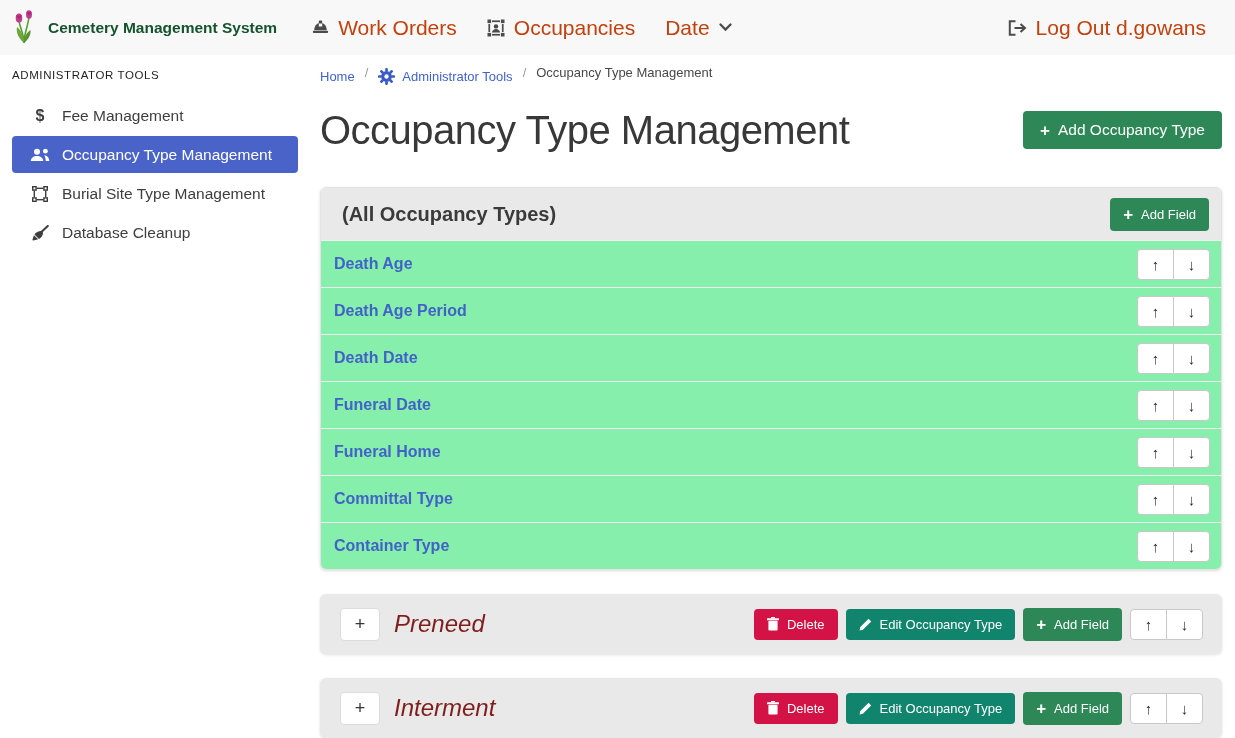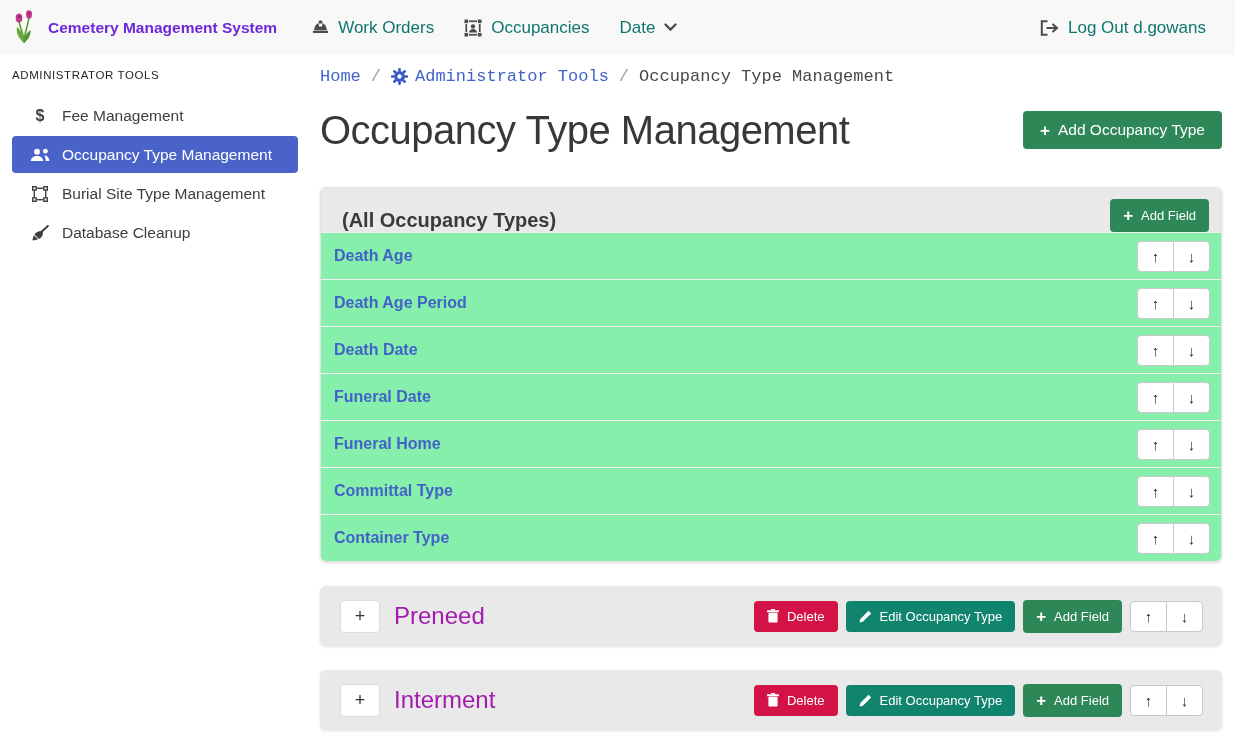--- a/index.html
+++ b/index.html
@@ -3,43 +3,43 @@
 <meta charset="utf-8">
 <style>
   * { margin:0; padding:0; box-sizing:border-box; }
   html,body { width:1235px; height:738px; overflow:hidden; background:#fff;
               font-family:"Liberation Sans", sans-serif; }
 
   
   .navbar { height:55px; background:#f8f8f8; display:flex; align-items:center;
             padding:0 14px 0 12px; }
   .logo { width:26px; height:38px; margin-right:10px; display:flex; align-items:center; }
-  .brand { font-weight:700; font-size:15.5px; color:#6d28d9; text-decoration:none;
+  .brand { font-weight:700; font-size:15.5px; color:#14532d; text-decoration:none;
            margin-right:20px; }
-  .nav-link { display:inline-flex; align-items:center; gap:9px; font-size:17px;
-              color:#0f766e; text-decoration:none; padding:0 15px; cursor:pointer; }
+  .nav-link { display:inline-flex; align-items:center; gap:9px; font-size:21px;
+              color:#c2410c; text-decoration:none; padding:0 15px; cursor:pointer; }
   .flex-spacer { flex:1; }
 
   
   .sidebar { position:absolute; left:0; top:55px; width:310px; padding-top:10px; }
   .main    { position:absolute; left:320px; top:55px; width:902px; padding-top:10px; }
 
   
   .side-heading { font-size:11.5px; letter-spacing:.6px; color:#1f1f1f;
                   padding:4px 12px 14px 12px; }
   .side-item { display:flex; align-items:center; gap:11px; height:37px;
                margin:2px 12px; padding:0 10px 0 17px; border-radius:4px;
                color:#3e3e3e; font-size:15.5px; text-decoration:none; cursor:pointer; }
   .side-item.active { background:#4a63c9; color:#fff; }
   .side-icon { width:22px; display:flex; justify-content:center; align-items:center;
                color:inherit; flex:none; }
   .side-icon.dollar { font-weight:700; font-size:16px; }
 
   
-  .breadcrumb { display:flex; align-items:center; gap:10px; font-size:17px; height:22px;font-family:Liberation Mono, monospace; }
+  .breadcrumb { display:flex; gap:10px; font-size:13px; height:22px; }
   .breadcrumb a { color:#4063c8; text-decoration:none; display:inline-flex;
                   align-items:center; gap:7px; cursor:pointer; }
   .breadcrumb .sep { color:#9a9a9a; }
   .crumb-current { color:#484848; }
 
   
   .title-row { display:flex; align-items:center; justify-content:space-between;
                margin-top:12px; height:62px; }
   h1 { font-size:40px; font-weight:400; color:#383838; letter-spacing:-0.5px; }
 
@@ -49,21 +49,21 @@
   .btn .plus { font-size:17px; font-weight:700; line-height:1; }
   .btn-green { background:#2e8757; }
   .btn-teal  { background:#11846e; }
   .btn-red   { background:#d31245; }
   .btn-lg { font-size:15.5px; padding:10px 17px; }
   .btn-sm { font-size:13px; padding:8px 13px; }
 
   
   .card { margin-top:26px; border:1px solid #e3e3e3; border-radius:6px;
           box-shadow:0 1px 3px rgba(0,0,0,.14); overflow:hidden; background:#fff; }
-  .card-header { height:44px; background:#e9e9e9; display:flex; align-items:flex-end;
+  .card-header { height:52px; background:#e9e9e9; display:flex; align-items:center;
                  justify-content:space-between; padding:0 12px 0 21px; }
   .card-title { font-size:20px; font-weight:600; color:#3a3a3a; }
   .field-row { height:47px; display:flex; align-items:center; justify-content:space-between;
                padding:0 11px 0 13px; border-top:1px solid #efefef; background:#86efac; }
   .field-link { font-size:16px; font-weight:700; color:#4262c8; text-decoration:none;
                 cursor:pointer; }
 
   .updown { display:inline-flex; }
   .ud-btn { width:37px; height:31px; background:#fff; border:1px solid #c8c8c8;
             color:#2f2f2f; font-size:15px; cursor:pointer; display:flex;
@@ -72,21 +72,21 @@
   .ud-btn:last-child  { border-radius:0 4px 4px 0; margin-left:-1px; }
 
   
   .type-bar { margin-top:24px; height:60px; background:#e9e9e9; border-radius:6px;
               box-shadow:0 1px 3px rgba(0,0,0,.12); display:flex; align-items:center;
               padding:0 19px 0 20px; }
   .expand-btn { width:40px; height:33px; background:#fff; border:1px solid #dcdcdc;
                 border-radius:4px; font-size:18px; color:#333; cursor:pointer;
                 display:flex; align-items:center; justify-content:center;
                 font-family:inherit; flex:none; }
-  .type-title { font-size:24px; color:#a21caf; margin-left:14px; flex:1; }
+  .type-title { font-size:24px; color:#7f1d1d; margin-left:14px; flex:1;font-style:italic; }
   .bar-actions { display:flex; align-items:center; gap:8px; }
 
   svg { display:block; }
 </style>
 </head>
 <body>
 
 <nav class="navbar">
   <span class="logo">
     <svg width="24" height="36" viewBox="0 0 24 36">

